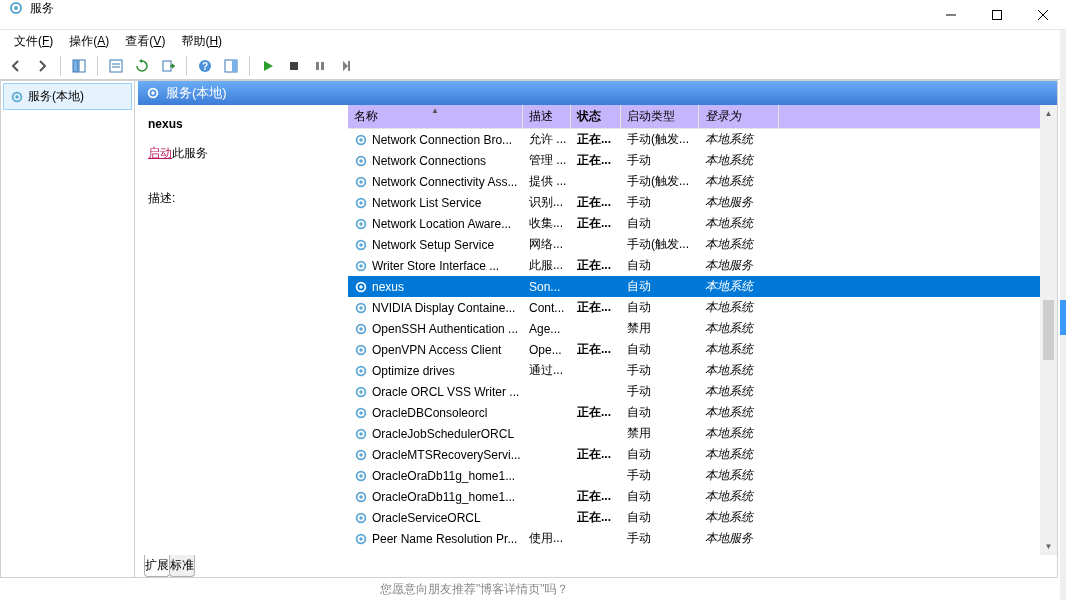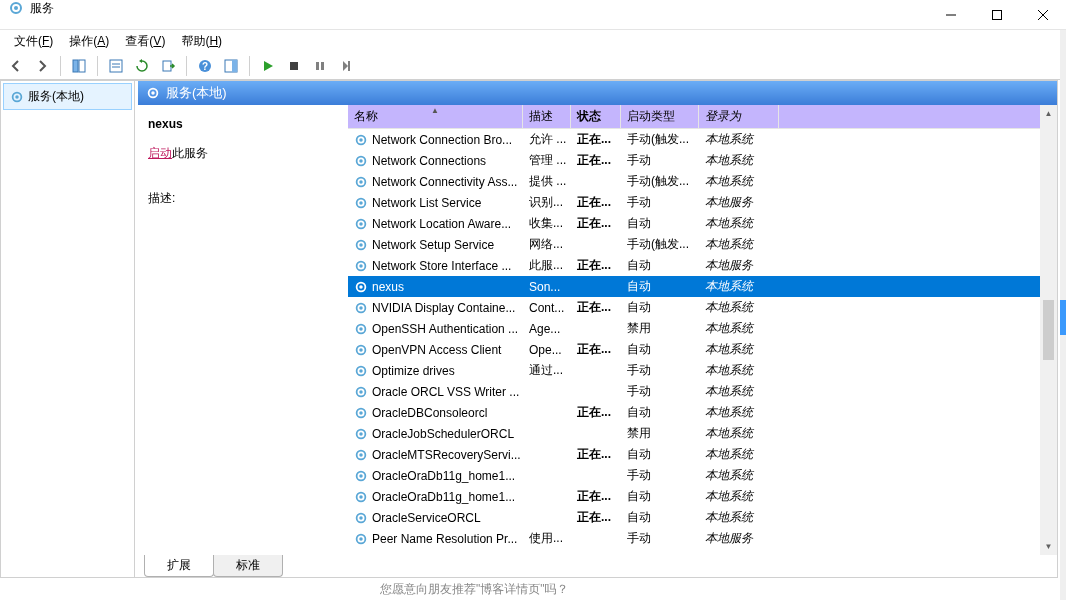--- a/index.html
+++ b/index.html
@@ -50,21 +50,21 @@
 .gear-icon { width: 14px; height: 14px; flex-shrink: 0; }
 
 .col-name { width: 175px; }
 .col-desc { width: 48px; }
 .col-status { width: 50px; font-weight: bold; }
 .col-startup { width: 78px; }
 .col-logon { width: 80px; font-style: italic; }
 
 
 .tabs-strip { height: 22px; display: flex; align-items: flex-start; padding-left: 6px; position: relative; }
-.tabs-strip .tab { padding: 2px 22px; font-size: 12px; border: 1px solid #b0b0b0; border-top: none; background: #f0f0f0; border-radius: 0 0 4px 4px; margin-right: -1px; cursor: default; position: relative; }
+.tabs-strip .tab { padding: 2px 0; font-size: 12px; border: 1px solid #b0b0b0; border-top: none; background: #f0f0f0; border-radius: 0 0 4px 4px; margin-right: -1px; cursor: default; position: relative; }
 .tabs-strip .tab.active { background: #fff; z-index: 1; }
 
 
 .scroll-track { width: 17px; background: #f0f0f0; display: flex; flex-direction: column; }
 .scroll-btn { height: 17px; display: flex; align-items: center; justify-content: center; font-size: 8px; color: #606060; background: #f0f0f0; }
 .scroll-thumb { flex: 0 0 60px; background: #cdcdcd; margin: 0 3px; }
 .scroll-fill { flex: 1; }
 
 
 .bottom-frag { position: absolute; bottom: 2px; left: 380px; font-size: 12px; color: #888; }
@@ -309,21 +309,21 @@
               <div class="cell col-status"></div>
               <div class="cell col-startup">手动(触发...</div>
               <div class="cell col-logon">本地系统</div>
             </div>
             <div class="row">
               <div class="cell name-cell col-name">
                 <svg class="gear-icon gear-svg" viewBox="0 0 16 16">
                   <circle class="outer" cx="8" cy="8" r="5"></circle>
                   <circle class="inner" cx="8" cy="8" r="2"></circle>
                 </svg>
-                <span>Network Store Interface ...</span>
+                <span>Writer Store Interface ...</span>
               </div>
               <div class="cell col-desc">此服...</div>
               <div class="cell col-status">正在...</div>
               <div class="cell col-startup">自动</div>
               <div class="cell col-logon">本地服务</div>
             </div>
             <div class="row selected">
               <div class="cell name-cell col-name">
                 <svg class="gear-icon gear-svg" viewBox="0 0 16 16">
                   <circle class="outer" cx="8" cy="8" r="5"></circle>

